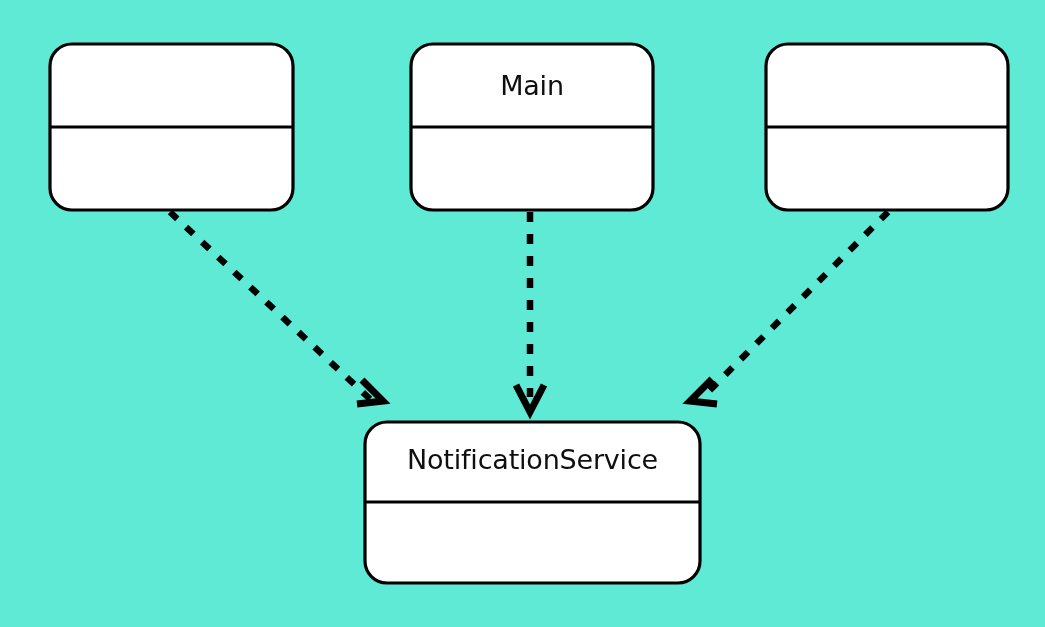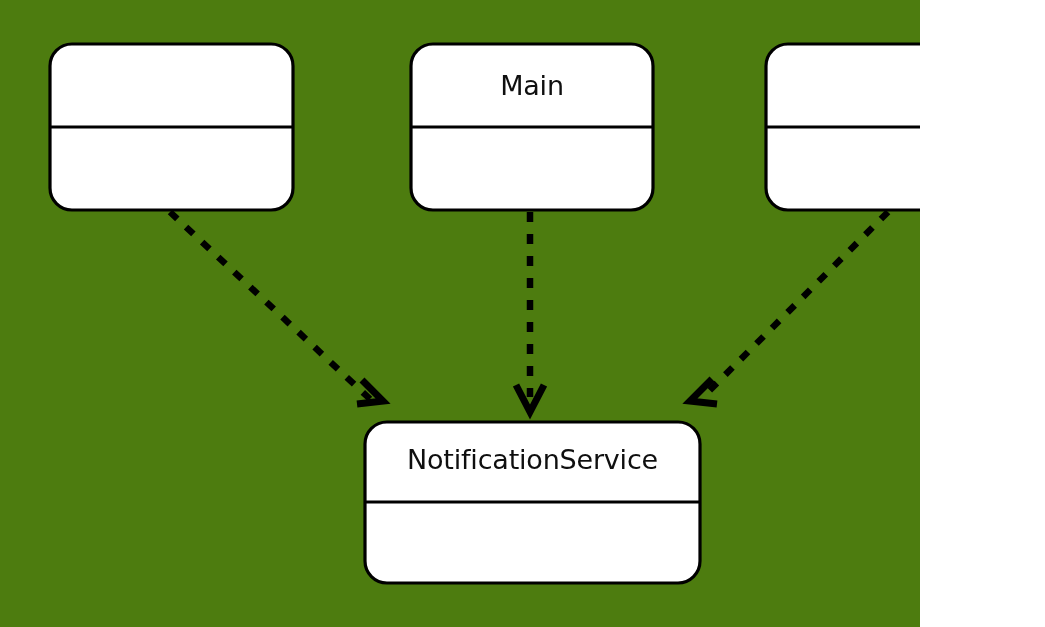--- a/index.html
+++ b/index.html
@@ -2,23 +2,23 @@
 <html><head>
 <meta charset="utf-8">
 <style>
   html, body {
     margin: 0;
     padding: 0;
     background: #ffffff;
   }
   #canvas {
     position: relative;
-    width: 920px;
+    width: 1045px;
     height: 627px;
-    background: #4d7c0f;
+    background: #5eead4;
     overflow: hidden;
     font-family: "DejaVu Sans", "Liberation Sans", sans-serif;
   }
   #diagram-svg {
     position: absolute;
     left: 0;
     top: 0;
     width: 1045px;
     height: 627px;
     display: block;

